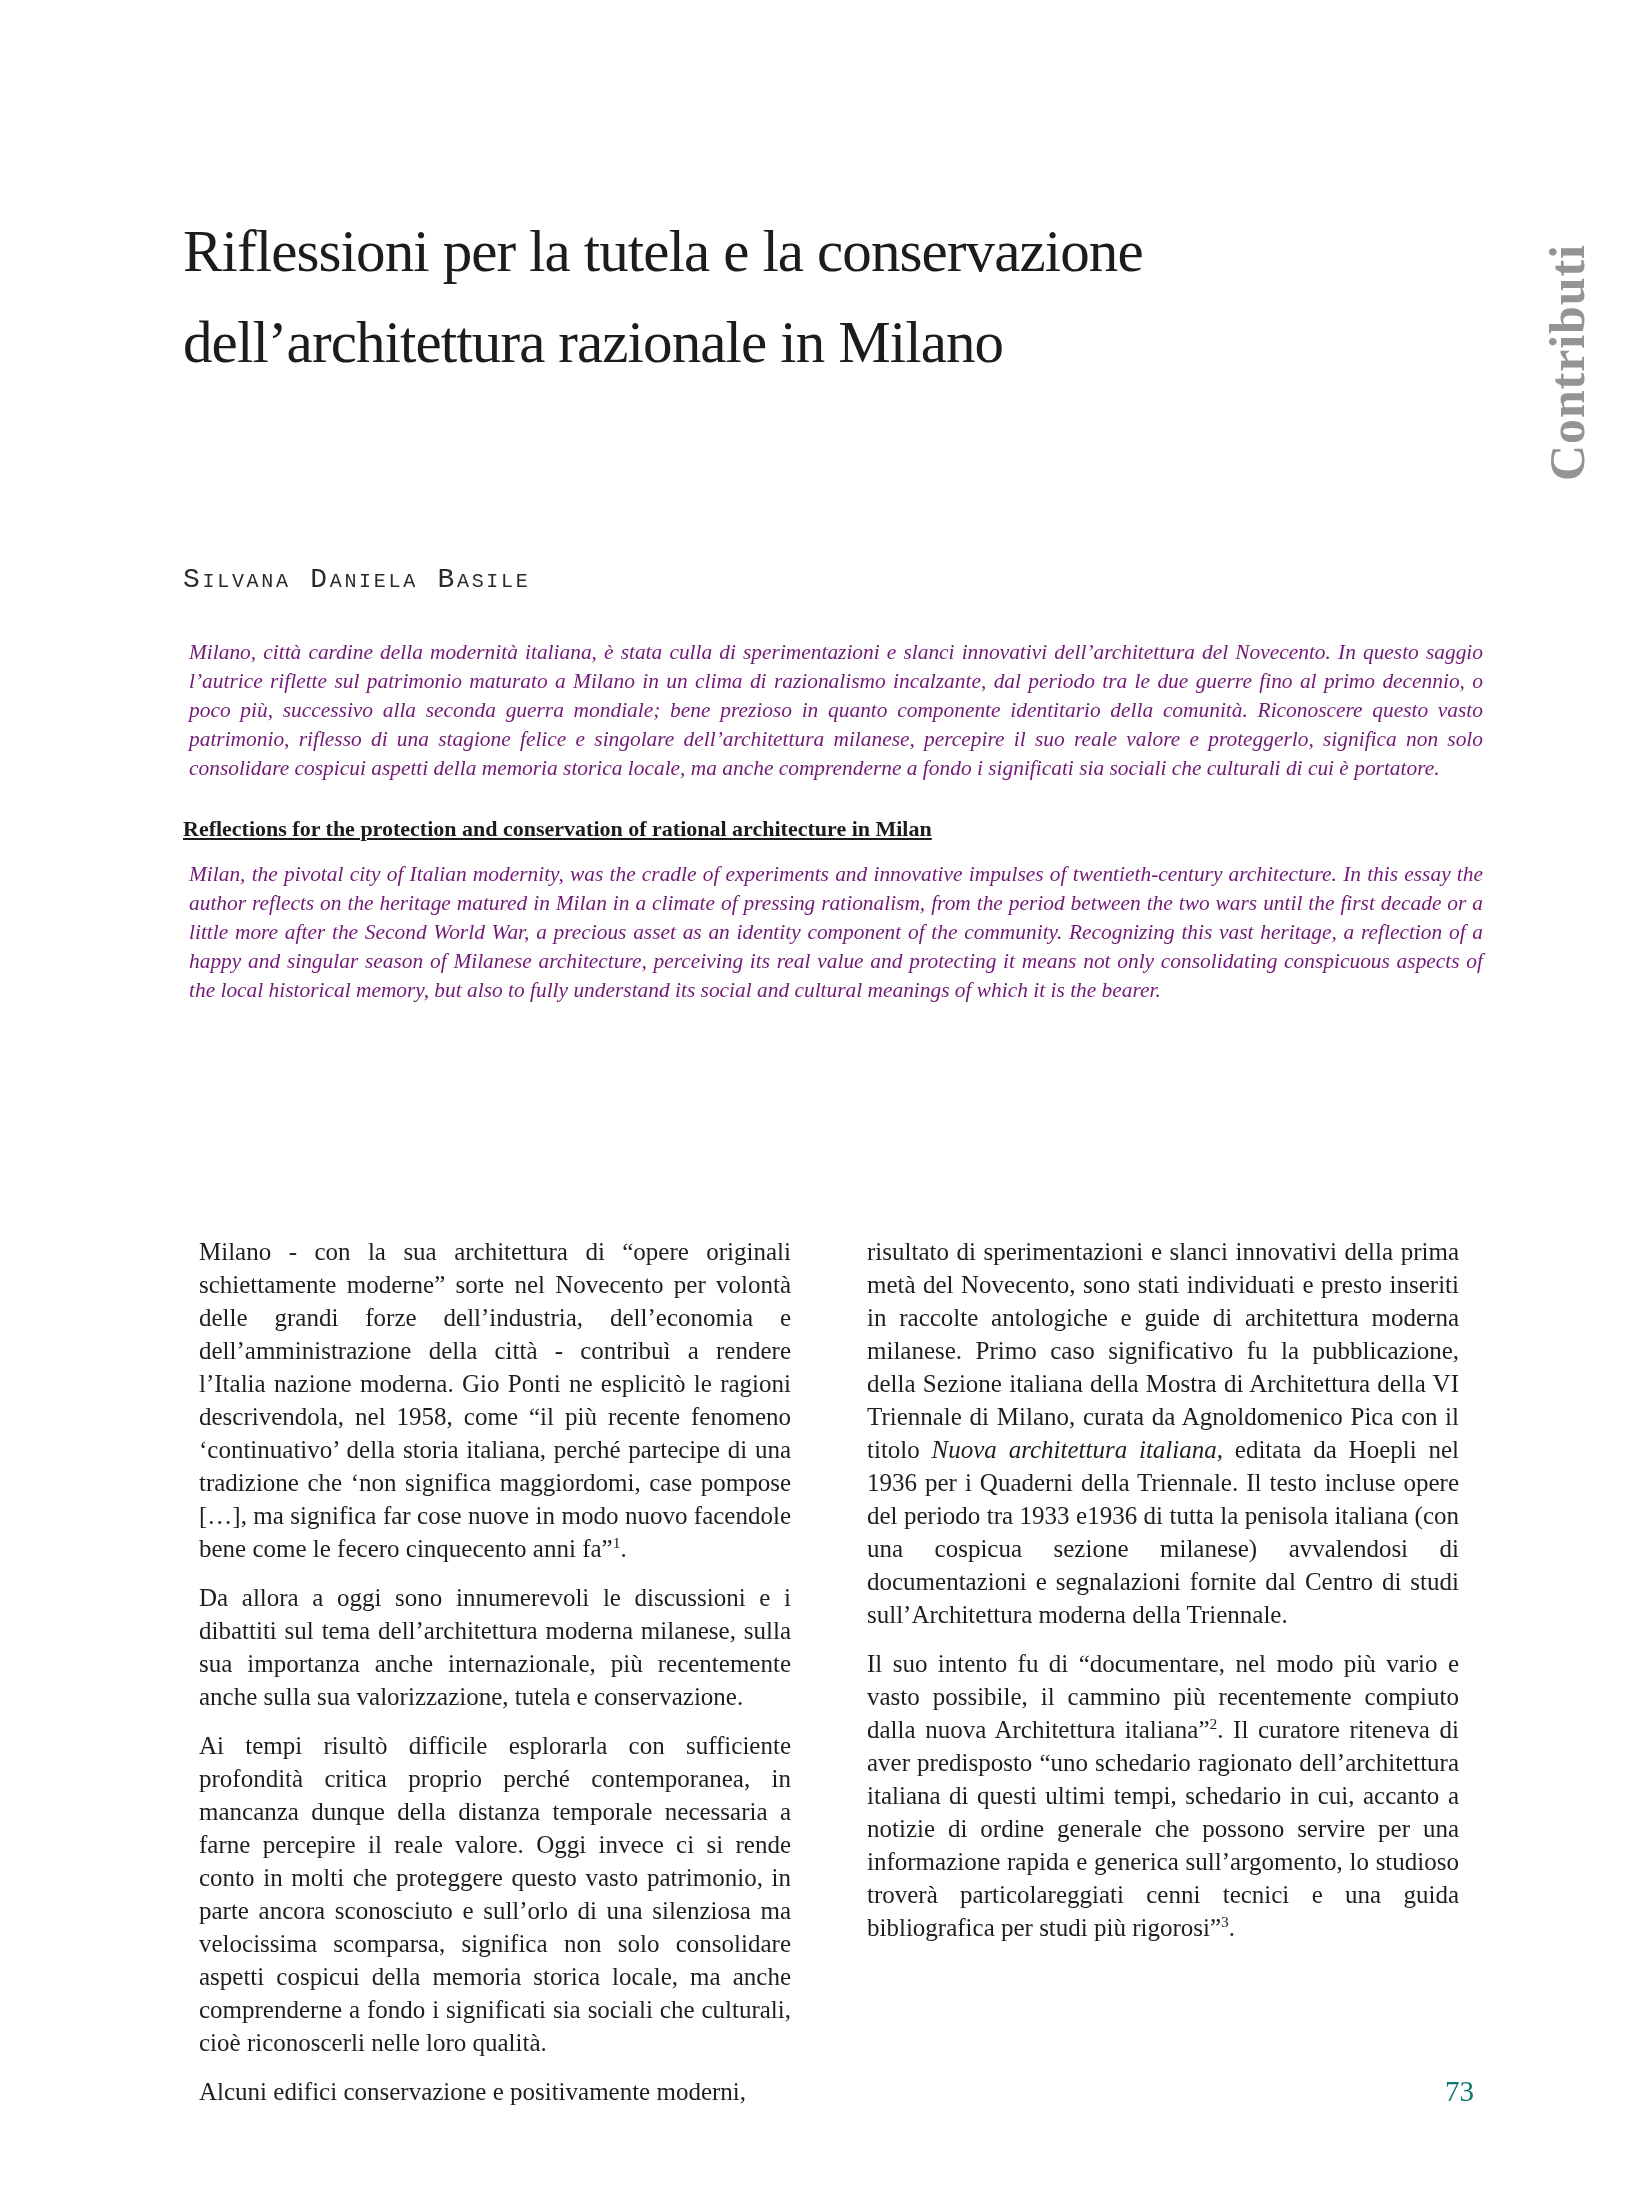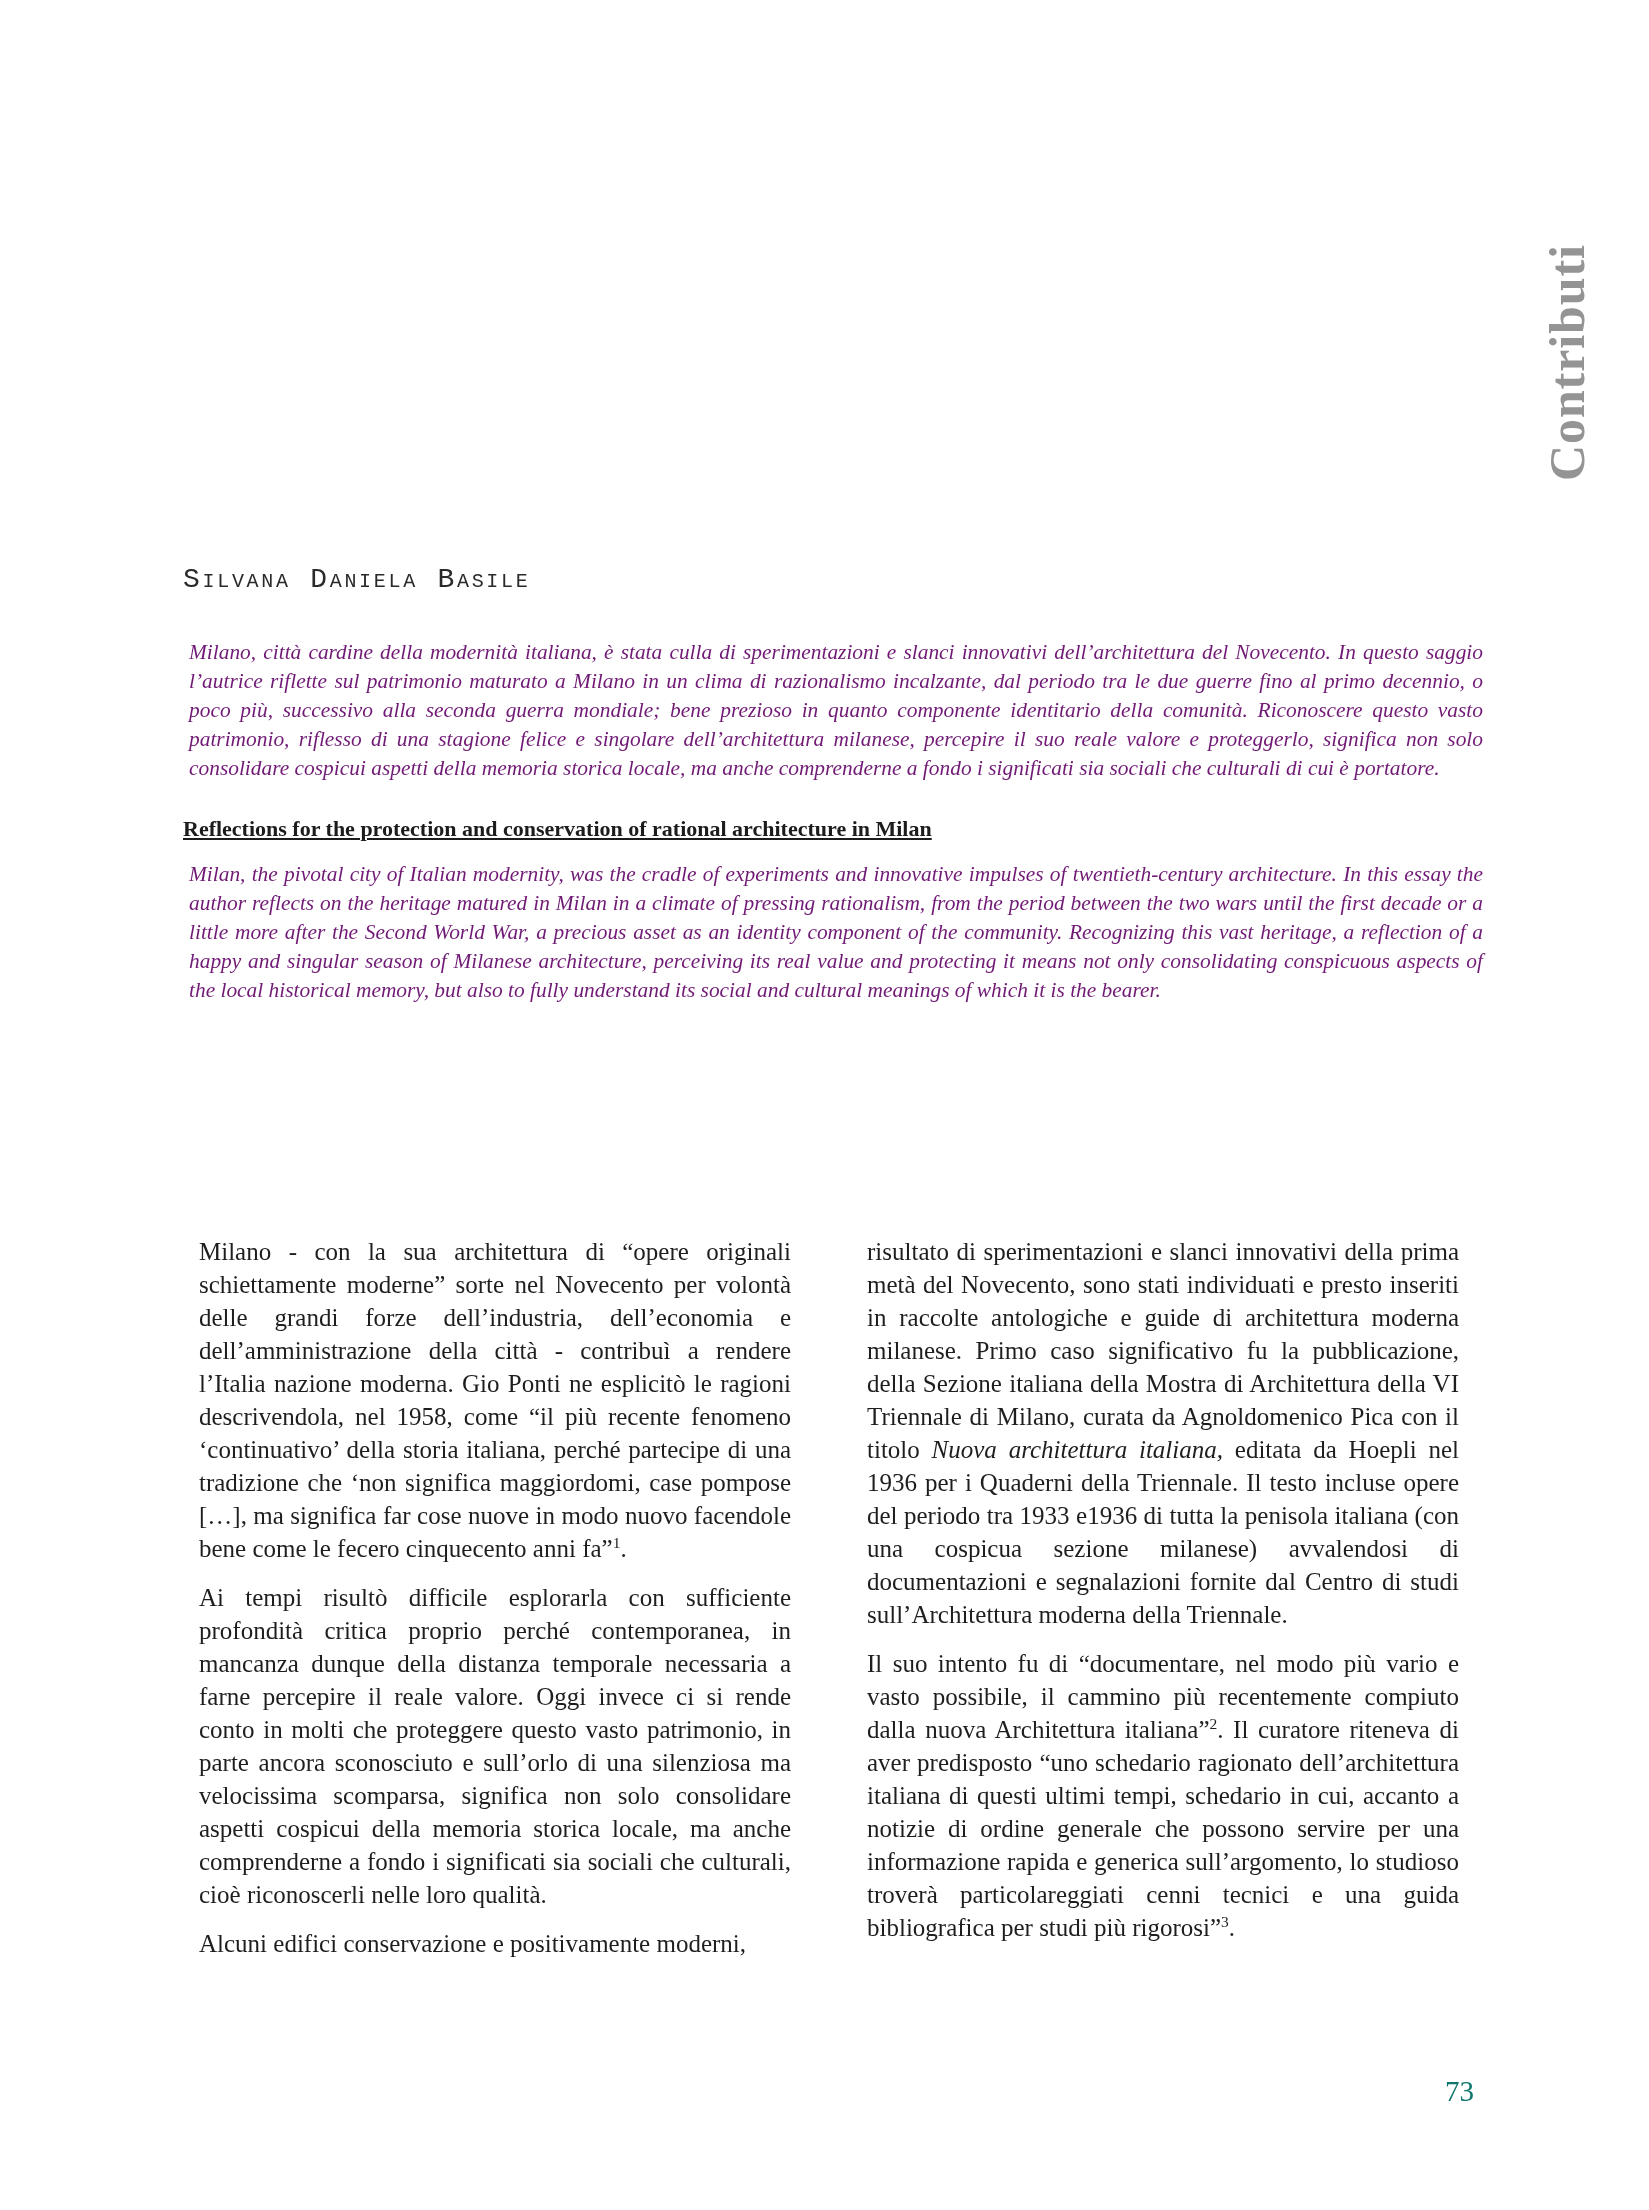--- a/index.html
+++ b/index.html
@@ -111,35 +111,40 @@
     text-align: right;
     font-size: 29px;
     color: #3a3a3a;
   }
 </style>
 </head>
 <body>
 
 <div class="page">
 
+  <h1 class="article-title">
+    <span>Riflessioni per la tutela e la conservazione</span><br>
+    <span>dell’architettura razionale in Milano</span>
+  </h1>
 
   <div class="side-tab">
     <span class="rot" style="color: rgb(148, 148, 148);">Contributi</span>
   </div>
 
   <div class="author">Silvana Daniela Basile</div>
 
   <div class="abstract abstract-it">Milano, città cardine della modernità italiana, è stata culla di sperimentazioni e slanci innovativi dell’architettura del Novecento. In questo saggio l’autrice riflette sul patrimonio maturato a Milano in un clima di razionalismo incalzante, dal periodo tra le due guerre fino al primo decennio, o poco più, successivo alla seconda guerra mondiale; bene prezioso in quanto componente identitario della comunità. Riconoscere questo vasto patrimonio, riflesso di una stagione felice e singolare dell’architettura milanese, percepire il suo reale valore e proteggerlo, significa non solo consolidare cospicui aspetti della memoria storica locale, ma anche comprenderne a fondo i significati sia sociali che culturali di cui è portatore.</div>
 
   <div class="heading-en">Reflections for the protection and conservation of rational architecture in Milan</div>
 
   <div class="abstract abstract-en">Milan, the pivotal city of Italian modernity, was the cradle of experiments and innovative impulses of twentieth-century architecture. In this essay the author reflects on the heritage matured in Milan in a climate of pressing rationalism, from the period between the two wars until the first decade or a little more after the Second World War, a precious asset as an identity component of the community. Recognizing this vast heritage, a reflection of a happy and singular season of Milanese architecture, perceiving its real value and protecting it means not only consolidating conspicuous aspects of the local historical memory, but also to fully understand its social and cultural meanings of which it is the bearer.</div>
 
   <div class="body-col body-col-left">
       <p><span>Milano - con la sua architettura di “opere originali schiettamente moderne” sorte nel Novecento per volontà delle grandi forze dell’industria, dell’economia e dell’amministrazione della città - contribuì a rendere l’Italia nazione moderna. Gio Ponti ne esplicitò le ragioni descrivendola, nel 1958, come “il più recente fenomeno ‘continuativo’ della storia italiana, perché partecipe di una tradizione che ‘non significa maggiordomi, case pompose […], ma significa far cose nuove in modo nuovo facendole bene come le fecero cinquecento anni fa”</span><sup>1</sup><span>.</span></p>
+      <p><span>Da allora a oggi sono innumerevoli le discussioni e i dibattiti sul tema dell’architettura moderna milanese, sulla sua importanza anche internazionale, più recentemente anche sulla sua valorizzazione, tutela e conservazione.</span></p>
       <p><span>Ai tempi risultò difficile esplorarla con sufficiente profondità critica proprio perché contemporanea, in mancanza dunque della distanza temporale necessaria a farne percepire il reale valore. Oggi invece ci si rende conto in molti che proteggere questo vasto patrimonio, in parte ancora sconosciuto e sull’orlo di una silenziosa ma velocissima scomparsa, significa non solo consolidare aspetti cospicui della memoria storica locale, ma anche comprenderne a fondo i significati sia sociali che culturali, cioè riconoscerli nelle loro qualità.</span></p>
       <p><span>Alcuni edifici conservazione e positivamente moderni,</span></p>
     </div>
 
   <div class="body-col body-col-right">
       <p><span>risultato di sperimentazioni e slanci innovativi della prima metà del Novecento, sono stati individuati e presto inseriti in raccolte antologiche e guide di architettura moderna milanese. Primo caso significativo fu la pubblicazione, della Sezione italiana della Mostra di Architettura della VI Triennale di Milano, curata da Agnoldomenico Pica con il titolo </span><i>Nuova architettura italiana,</i><span> editata da Hoepli nel 1936 per i Quaderni della Triennale. Il testo incluse opere del periodo tra 1933 e1936 di tutta la penisola italiana (con una cospicua sezione milanese) avvalendosi di documentazioni e segnalazioni fornite dal Centro di studi sull’Architettura moderna della Triennale.</span></p>
       <p><span>Il suo intento fu di “documentare, nel modo più vario e vasto possibile, il cammino più recentemente compiuto dalla nuova Architettura italiana”</span><sup>2</sup><span>. Il curatore riteneva di aver predisposto “uno schedario ragionato dell’architettura italiana di questi ultimi tempi, schedario in cui, accanto a notizie di ordine generale che possono servire per una informazione rapida e generica sull’argomento, lo studioso troverà particolareggiati cenni tecnici e una guida bibliografica per studi più rigorosi”</span><sup>3</sup><span>.</span></p>
     </div>
 
   <div class="page-number" style="color: #0f766e;">73</div>

